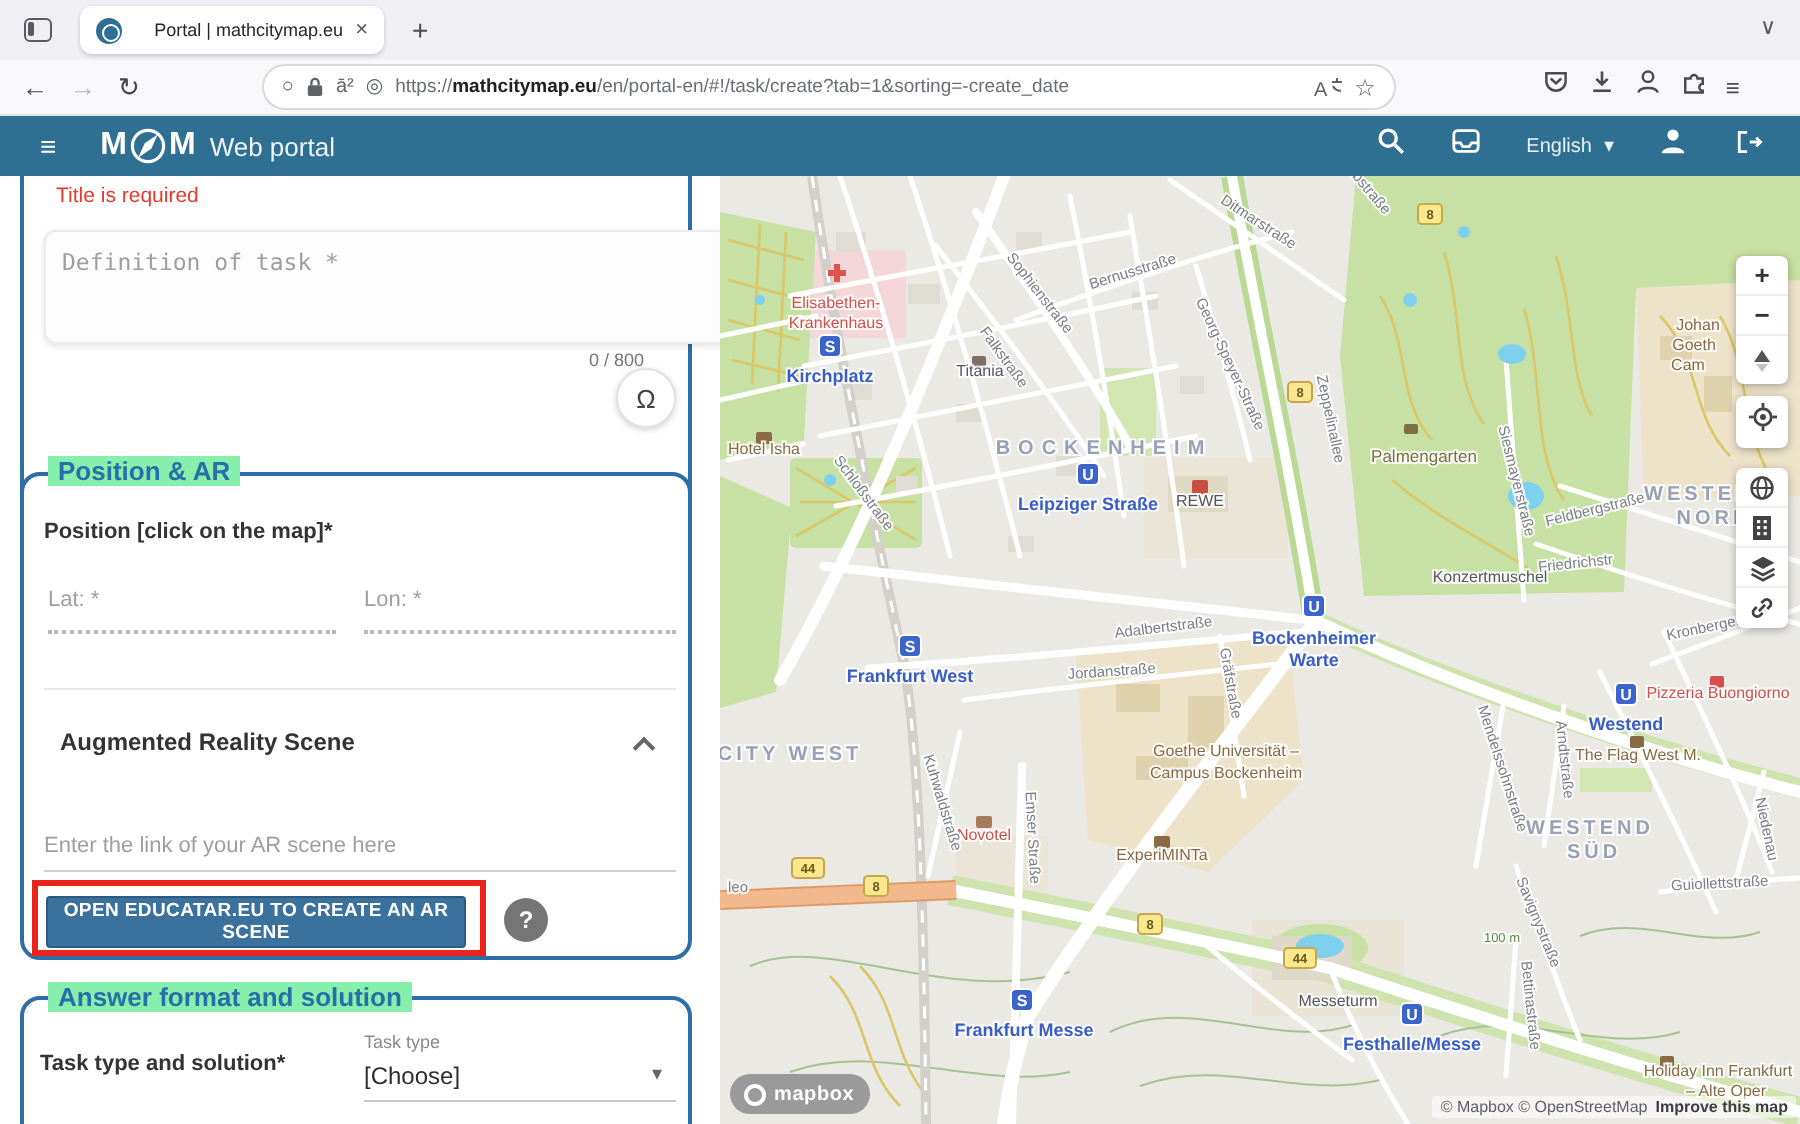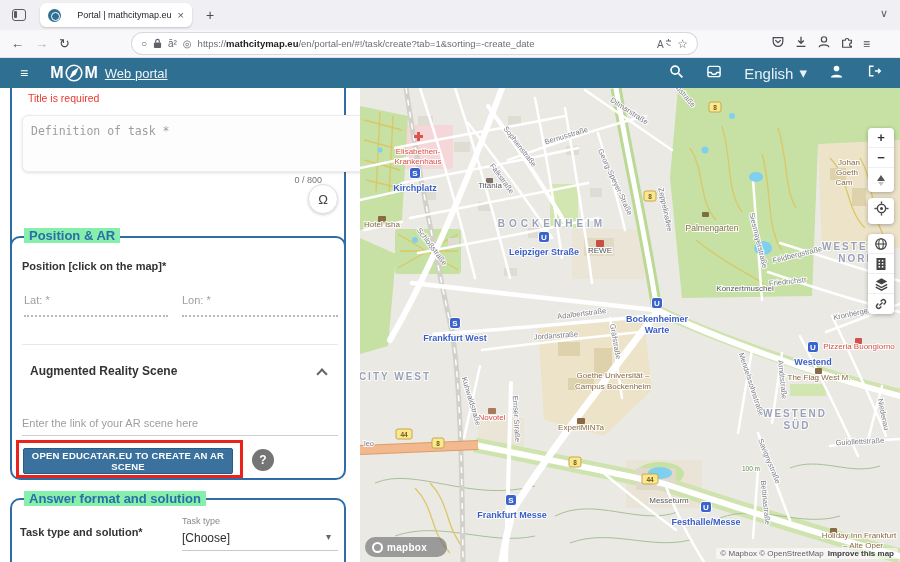--- a/index.html
+++ b/index.html
@@ -27,23 +27,23 @@
   .urltext b { color:#202124; }
   .ubtn { display:flex; align-items:center; }
   .chromeicons { display:flex; align-items:center; gap:9px; margin-left:74px; }
   .cicon { font-size:12px; color:#4a4a50; line-height:1; }
 
   
   .appbar { height:30px; background:#2e6f92; display:flex; align-items:center; color:#fff; }
   .appbar .menu { font-size:14px; margin-left:20px; color:#fff; }
   .logo { display:flex; align-items:center; margin-left:22px; gap:1px; }
   .logo .m { font-size:16px; font-weight:bold; letter-spacing:-1px; }
-  .logo .title { font-size:13px; font-weight:300; color:#eef4f8; margin-left:7px;text-decoration:underline; }
+  .logo .title { font-size:13px; font-weight:300; color:#eef4f8; margin-left:7px; }
   .appright { margin-left:auto; display:flex; align-items:center; gap:22px; margin-right:18px; }
-  .lang { display:flex; align-items:center; gap:6px; font-size:15px; color:#e8f1f6; }
+  .lang { display:flex; align-items:center; gap:6px; font-size:10px; color:#e8f1f6; }
 
   
   .content { position:relative; height:474px; display:flex; }
   .panel { position:relative; width:360px; height:474px; background:#fff; overflow:hidden; }
   .mapwrap { position:relative; width:540px; height:474px; overflow:hidden; background:#ebe9e4; }
 
   
   .card { position:absolute; border:2px solid #2f6da6; border-radius:10px; background:#fff; }
   .legend { position:absolute; background:#86efac; padding:0 5px; color:#2b6da8; font-weight:bold; font-size:13px; z-index:2; }
   .err { position:absolute; left:28px; top:4px; color:#e8392f; font-size:10.5px; }
@@ -61,21 +61,21 @@
   .helpbtn { position:absolute; left:252px; top:361px; width:22px; height:22px; border-radius:50%; background:#757575; color:#fff; font-weight:bold; font-size:12px; border:none; text-align:center; line-height:22px; z-index:4; }
   .ttlabel { position:absolute; left:182px; top:428px; font-size:9px; color:#8a8a8a; }
   .ttvalue { position:absolute; left:182px; top:443px; font-size:12px; color:#2e2e2e; }
   .ttline { position:absolute; left:182px; top:462px; width:156px; height:1px; background:#c9c9c9; }
   .ttcaret { position:absolute; left:326px; top:443px; font-size:10px; color:#666; }
   .ctrl { position:absolute; right:6px; width:26px; background:#fff; border-radius:4px; box-shadow:0 1px 4px rgba(0,0,0,.3); display:flex; flex-direction:column; align-items:center; }
   .ctrl > div { width:100%; height:20px; display:flex; align-items:center; justify-content:center; border-bottom:1px solid #efefef; color:#333; font-size:13px; font-weight:bold; }
   .ctrl > div:last-child { border-bottom:none; }
   .tri-up { width:0; height:0; border-left:4px solid transparent; border-right:4px solid transparent; border-bottom:6px solid #555; }
   .tri-dn { width:0; height:0; border-left:3px solid transparent; border-right:3px solid transparent; border-top:4px solid #c2c2c2; margin-top:1px; }
-  .mblogo { position:absolute; left:5px; bottom:5px; height:20px; width:82px; border-radius:11px; background:rgba(90,90,95,.55); display:flex; align-items:center; padding:0 7px; gap:4px; }
+  .mblogo { position:absolute; left:5px; bottom:5px; height:20px; width:70px; border-radius:11px; background:rgba(90,90,95,.55); display:flex; align-items:center; padding:0 7px; gap:4px; }
   .mblogo .ring { width:11px; height:11px; border:2px solid #fff; border-radius:50%; }
   .mblogo .txt { color:#fff; font-weight:bold; font-size:10px; letter-spacing:.3px; }
   .attrib { position:absolute; right:2px; bottom:3px; font-size:8px; color:#5f5f63; background:rgba(255,255,255,.55); padding:1px 4px; border-radius:2px; }
   .attrib b { color:#3c3c40; margin-left:4px; }
 
   svg text { font-family:"Liberation Sans", sans-serif; }
   .ml { paint-order:stroke; stroke:rgba(255,255,255,.85); stroke-width:2px; text-anchor:middle; }
   .ml.a  { fill:#98a1b5; font-size:10px; font-weight:bold; }
   .ml.t  { fill:#3a5ec7; font-size:9px; font-weight:bold; }
   .ml.s  { fill:#7c7e87; font-size:7.5px; }

